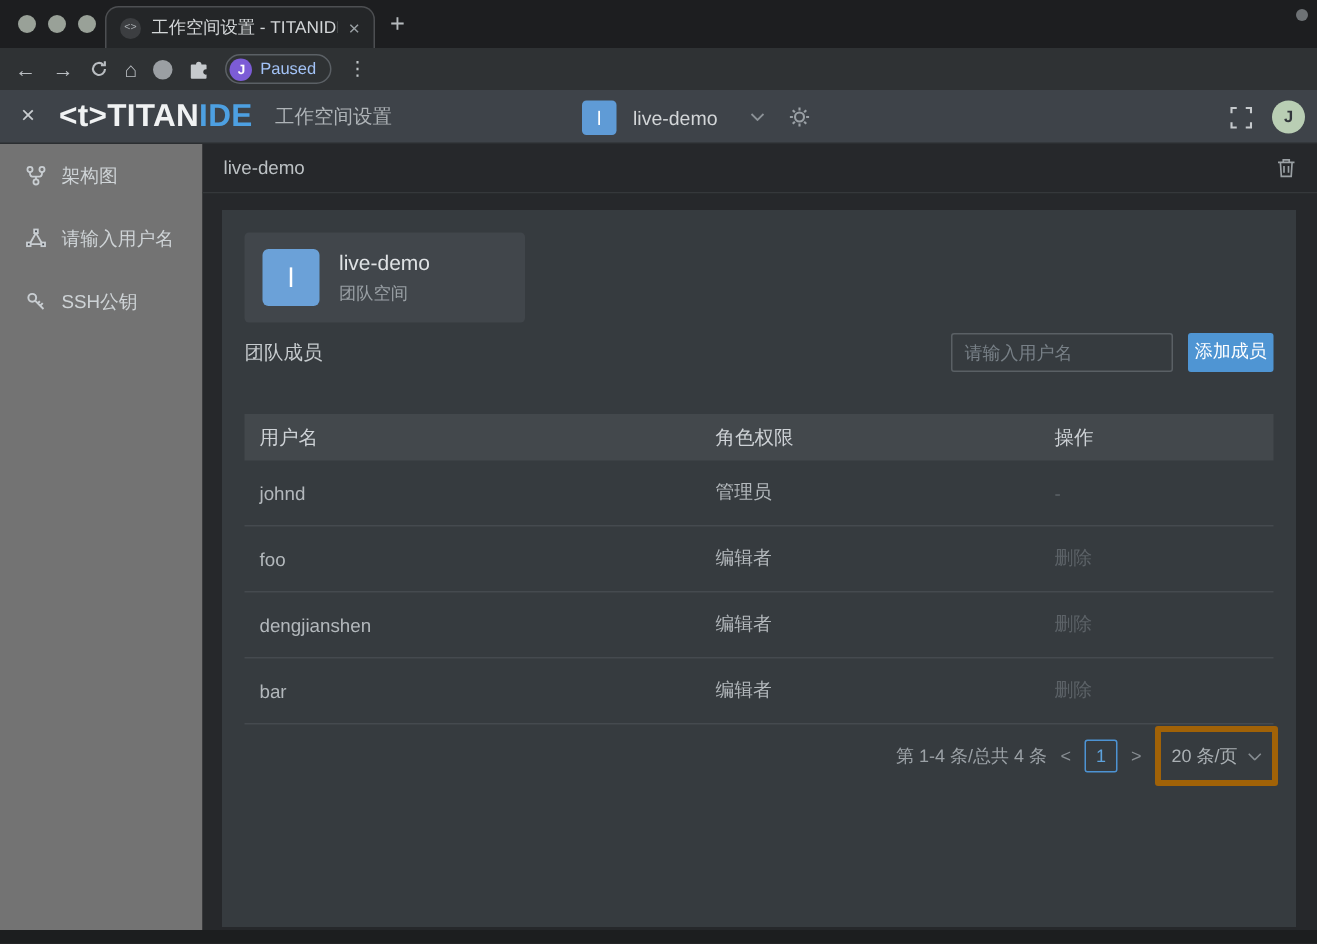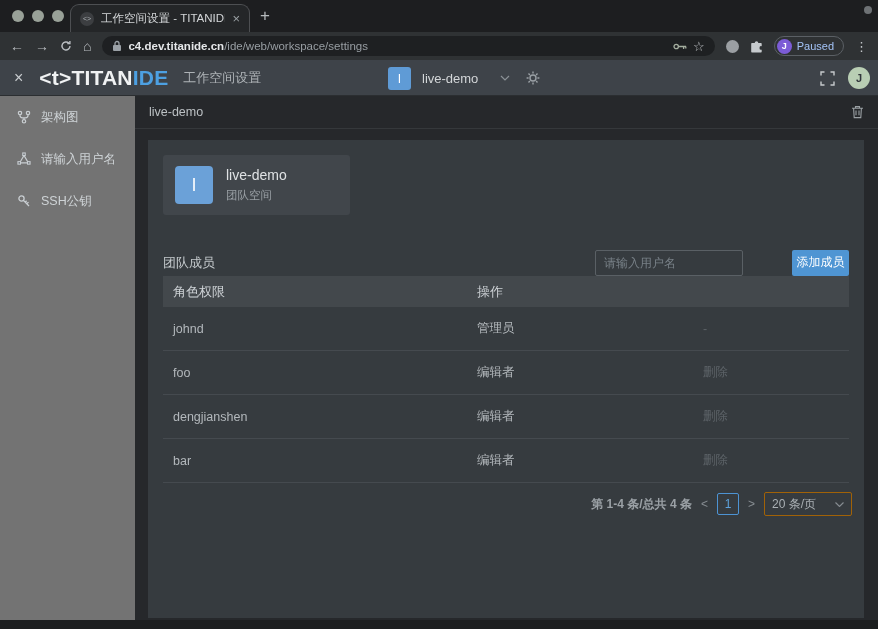--- a/index.html
+++ b/index.html
@@ -74,45 +74,45 @@
   #content { left:135px; top:129px; width:743px; height:491px; background:#26282b; }
   #panel { position:absolute; left:13px; top:11px; width:716px; height:478px; background:#363b3f; }
 
   .card { position:absolute; left:15px; top:15px; width:187px; height:60px; background:#41464b;
     border-radius:3px; display:flex; align-items:center; padding-left:12px; gap:13px; }
   .card-avatar { width:38px; height:38px; border-radius:4px; background:#6ba1d8; color:#fff;
     font-size:18px; text-align:center; line-height:38px; flex:none; }
   .card-name { color:#dfe2e4; font-size:14px; margin-bottom:5px; }
   .card-type { color:#9aa0a5; font-size:11.5px; }
 
-  .members-bar { position:absolute; left:15px; top:109px; width:686px; height:27px;
-    display:flex; align-items:center;gap:39px; }
+  .members-bar { position:absolute; left:15px; top:81px; width:686px; height:27px;
+    display:flex; align-items:center; }
   .section-title { color:#c6cbce; font-size:13px; flex:1; }
   .user-input { width:148px; height:26px; background:transparent; border:1px solid #5a6065;
     border-radius:2px; color:#c6cbce; font-size:12px; padding:0 8px; outline:none;
     font-family:"Liberation Sans","DejaVu Sans",sans-serif; }
   .user-input::placeholder { color:#788087; }
   .add-btn { margin-left:10px; width:57px; height:26px; background:#4f95d3; border:none;
     border-radius:2px; color:#fff; font-size:12px;
     font-family:"Liberation Sans","DejaVu Sans",sans-serif; }
 
   .tbl { position:absolute; left:15px; top:136px; width:686px; }
   .trow { display:grid; grid-template-columns:314px 226px 146px; align-items:center; }
   .thead { background:#43484c; height:31px; color:#ced2d6; font-size:13px; }
   .tbody-row { height:44px; border-bottom:1px solid #454a4f; color:#b3b8bc; font-size:12.5px; }
   .tcell:first-child { padding-left:10px; }
   .action { color:#5c6267; }
 
   .pager { position:absolute; right:12px; top:352px; height:24px; display:flex; align-items:center; gap:9px; }
-  .pg-summary { color:#9ba1a6; font-size:12px;font-weight:bold; }
+  .pg-summary { color:#9ba1a6; font-size:12px; }
   .pg-arrow { color:#878d92; font-size:12px; }
   .pg-page { width:22px; height:22px; border:1px solid #4d93d3; border-radius:2px; color:#5da2dc;
     font-size:12px; text-align:center; line-height:20px; }
-  .pg-size { height:24px; border:1px solid #a16207; border-radius:2px; color:#aab0b4;
-    font-size:12px; display:flex; align-items:center; gap:19px; padding:0 7px; }
+  .pg-size { height:40px; border:4px solid #a16207; border-radius:2px; color:#aab0b4;
+    font-size:12px; display:flex; align-items:center; gap:7px; padding:0 7px; }
   .pg-size .ic { color:#878d92; }
 
   #bottomstrip { left:0; top:620px; width:878px; height:9px; background:#1c1e1f; }
 </style>
 </head>
 <body>
 
 <div class="abs" id="tabstrip">
   <div class="traffic">
     <span></span>
@@ -131,37 +131,20 @@
 <div class="abs" id="toolbar">
   <span class="navicon">←</span>
   <span class="navicon">→</span>
   <span class="navicon svgic">
     <svg width="12" height="12" viewBox="0 0 12 12" fill="none" stroke="currentColor" stroke-width="1.4">
       <path d="M10 6a4 4 0 1 1-1.2-2.9"></path>
         <path d="M9.9 0.9v2.6H7.3"></path>
     </svg>
   </span>
   <span class="navicon">⌂</span>
-  <div id="omnibox">
-    <span class="svgic" style="color:#9aa0a6">
-      <svg width="10" height="12" viewBox="0 0 10 12">
-        <rect x="1" y="5" width="8" height="6" rx="1" fill="currentColor"></rect>
-        <path d="M3 5V3.5a2 2 0 1 1 4 0V5" fill="none" stroke="currentColor" stroke-width="1.3"></path>
-      </svg>
-    </span>
-    <span class="url"><b>c4.dev.titanide.cn</b><span>/ide/web/workspace/settings</span></span>
-    <span class="obx-spacer"></span>
-    <span class="svgic" style="color:#a4ae9f">
-      <svg width="14" height="9" viewBox="0 0 14 9" fill="none" stroke="currentColor" stroke-width="1.3">
-        <circle cx="3.2" cy="4.5" r="2.2"></circle>
-          <path d="M5.4 4.5H13M10.6 4.5v2.4M12.8 4.5v1.9"></path>
-      </svg>
-    </span>
-    <span class="star">☆</span>
-  </div>
   <span class="ext-circle"></span>
   <span class="svgic" style="color:#c6cacd">
     <svg width="13" height="13" viewBox="0 0 13 13" fill="currentColor">
       <path d="M4.7 3a1.8 1.8 0 1 1 3.6 0H11a.7.7 0 0 1 .7.7v2.5a1.8 1.8 0 1 0 0 3.5v2.1a.7.7 0 0 1-.7.7H1.9a.7.7 0 0 1-.7-.7V3.7A.7.7 0 0 1 1.9 3z"></path>
     </svg>
   </span>
   <div id="profile-chip">
     <span class="chip-avatar">J</span>
     <span class="chip-label">Paused</span>
   </div>
@@ -252,20 +235,21 @@
     </div>
 
     <div class="members-bar">
       <span class="section-title">团队成员</span>
       <input class="user-input" type="text" placeholder="请输入用户名" style="">
       <button class="add-btn">添加成员</button>
     </div>
 
     <div class="tbl">
       <div class="trow thead">
+        <span class="tcell">用户名</span>
         <span class="tcell">角色权限</span>
         <span class="tcell">操作</span>
       </div>
       <div class="trow tbody-row">
         <span class="tcell">johnd</span>
         <span class="tcell">管理员</span>
         <span class="tcell action">-</span>
       </div>
       <div class="trow tbody-row">
         <span class="tcell">foo</span>

